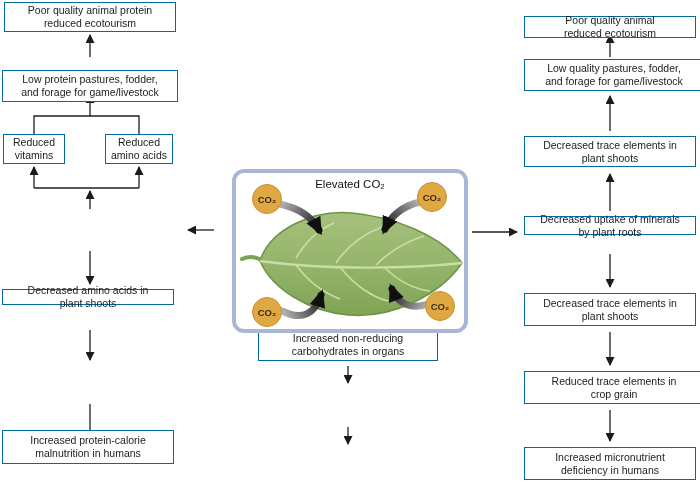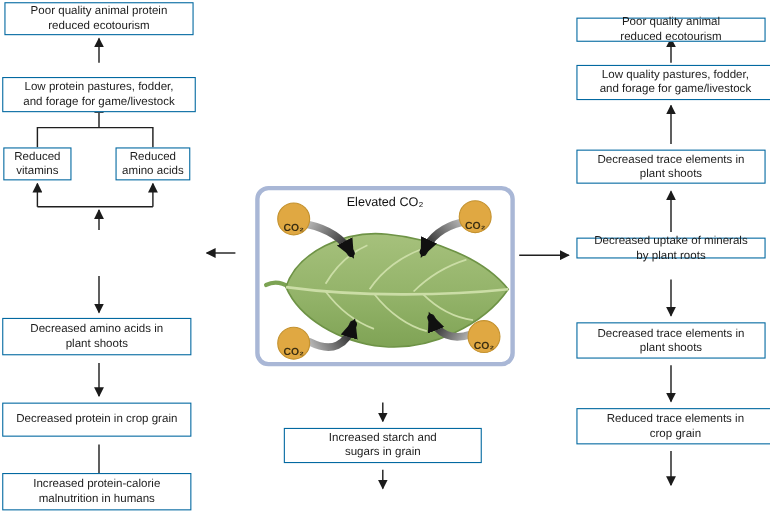--- a/index.html
+++ b/index.html
@@ -18,21 +18,21 @@
     background:#ffffff;border:4px solid #a9b7d6;border-radius:12px;margin-top:29px;
   }
   .panel-title{
     position:absolute;left:0;top:5px;width:100%;text-align:center;
     font-size:11.5px;color:#111;
   }
   .leaf-svg{position:absolute;left:0;top:0;width:228px;height:156px;}
   .co2{
     position:absolute;width:30px;height:30px;border-radius:50%;
     background:#e0a842;border:1px solid #c4922f;box-sizing:border-box;
-    display:flex;align-items:flex-end;justify-content:center;
+    display:flex;align-items:center;justify-content:center;
     font-size:9.5px;font-weight:bold;color:#3c2f12;
   }
   .co2.tl{left:16px;top:11px;}
   .co2.tr{left:181px;top:9px;}
   .co2.bl{left:16px;top:124px;}
   .co2.br{left:189px;top:118px;}
 </style>
 </head>
 <body>
 
@@ -73,41 +73,42 @@
   </svg>
 
   <div class="fbox" style="left:4px;top:2px;width:172px;height:30px">Poor quality animal protein
 reduced ecotourism</div>
   <div class="fbox" style="left:2px;top:70px;width:176px;height:32px">Low protein pastures, fodder,
 and forage for game/livestock</div>
   <div class="fbox" style="left:3px;top:134px;width:62px;height:30px">Reduced
 vitamins</div>
   <div class="fbox" style="left:105px;top:134px;width:68px;height:30px">Reduced
 amino acids</div>
-  <div class="fbox" style="left:2px;top:289px;width:172px;height:34px">Decreased amino acids in
+  <div class="fbox" style="left:2px;top:289px;width:172px;height:16px">Decreased amino acids in
 plant shoots</div>
-  <div class="fbox" style="left:2px;top:366px;width:172px;height:31px">Decreased protein in crop grain</div>
   <div class="fbox" style="left:2px;top:430px;width:172px;height:34px">Increased protein-calorie
 malnutrition in humans</div>
 
-  <div class="fbox" style="left:258px;top:389px;width:180px;height:32px">Increased starch and
-sugars in grain</div>
+  <div class="fbox" style="left:258px;top:329px;width:180px;height:32px">Increased non-reducing
+carbohydrates in organs</div>
 
   <div class="fbox" style="left:524px;top:16px;width:172px;height:22px">Poor quality animal
 reduced ecotourism</div>
   <div class="fbox" style="left:524px;top:59px;width:180px;height:32px">Low quality pastures, fodder,
 and forage for game/livestock</div>
   <div class="fbox" style="left:524px;top:136px;width:172px;height:31px">Decreased trace elements in
 plant shoots</div>
   <div class="fbox" style="left:524px;top:216px;width:172px;height:19px">Decreased uptake of minerals
 by plant roots</div>
   <div class="fbox" style="left:524px;top:293px;width:172px;height:33px">Decreased trace elements in
 plant shoots</div>
   <div class="fbox" style="left:524px;top:371px;width:180px;height:33px">Reduced trace elements in
 crop grain</div>
+  <div class="fbox" style="left:524px;top:447px;width:172px;height:33px">Increased micronutrient
+deficiency in humans</div>
 
   <div class="center-panel">
     <svg class="leaf-svg" viewBox="0 0 228 156" xmlns="http://www.w3.org/2000/svg">
       <defs>
         <linearGradient id="leafGrad" x1="0" y1="0" x2="0" y2="1">
           <stop offset="0" stop-color="#a6c17c"></stop>
           <stop offset="0.55" stop-color="#93b369"></stop>
           <stop offset="1" stop-color="#7fa355"></stop>
         </linearGradient>
         <linearGradient id="gTL" gradientUnits="userSpaceOnUse" x1="44" y1="30" x2="84" y2="60">

